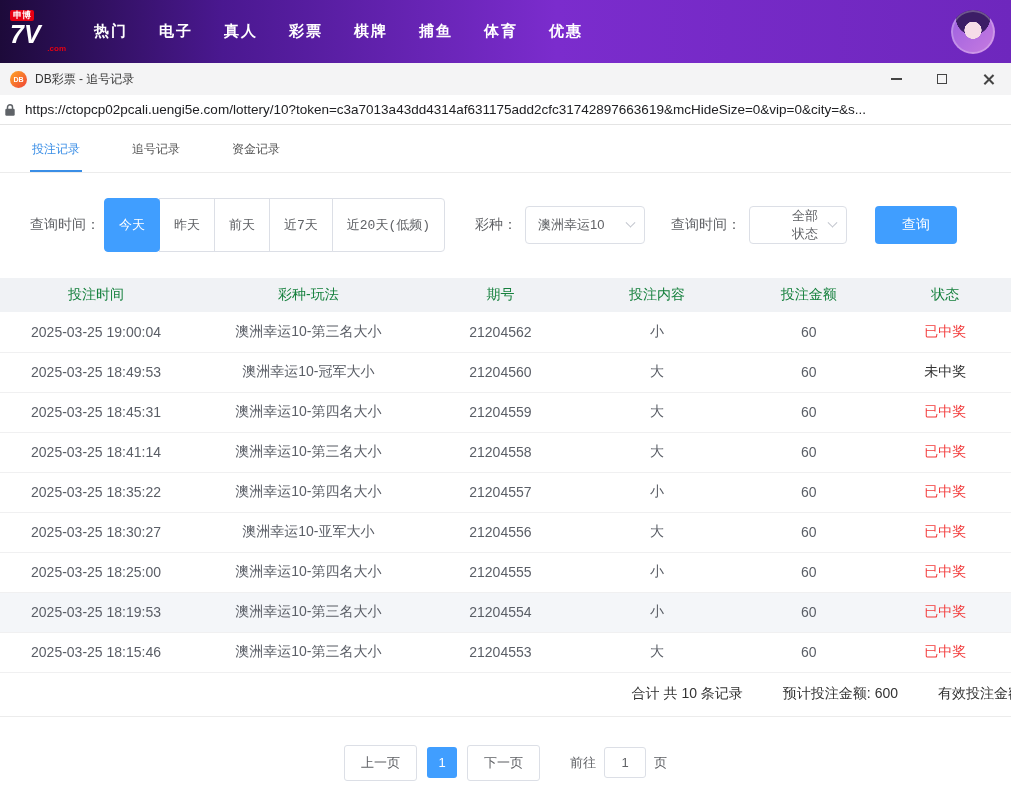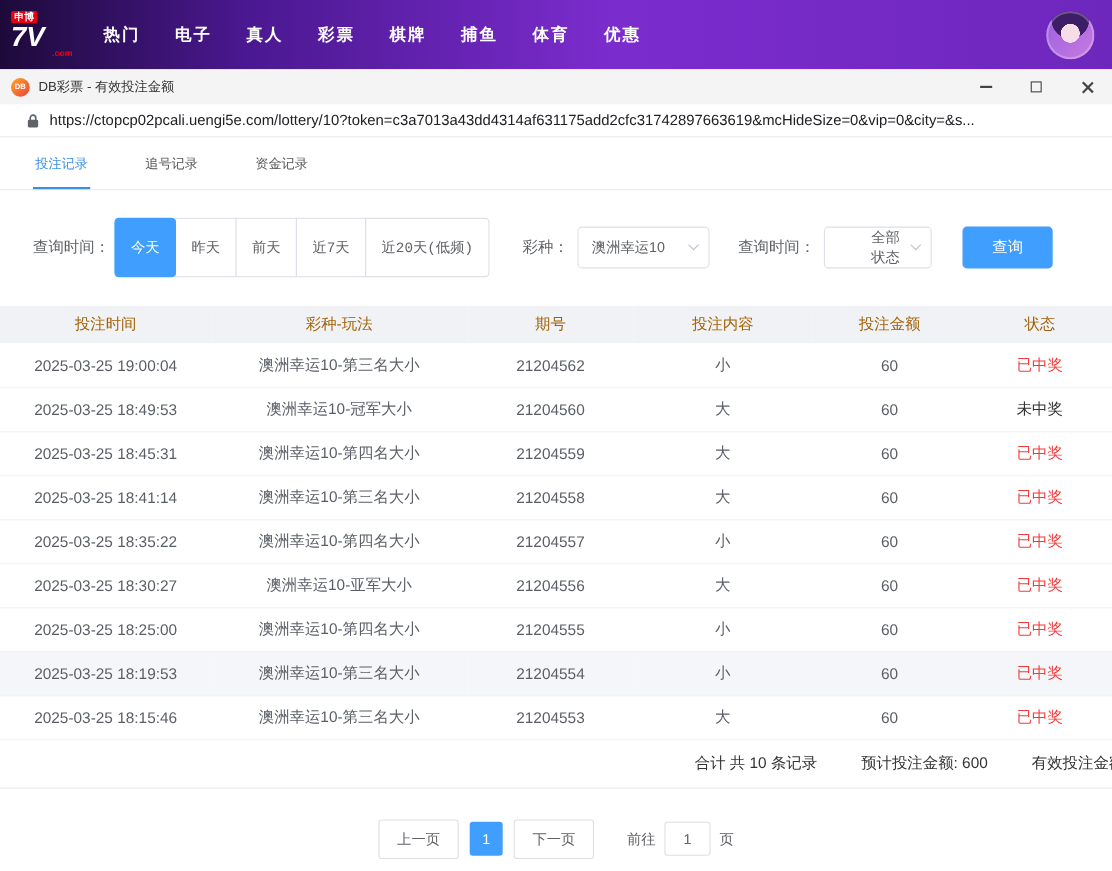--- a/index.html
+++ b/index.html
@@ -33,21 +33,21 @@
   .win-btn { width:46px; height:100%; display:flex; align-items:center; justify-content:center; cursor:pointer; }
   .ic-min { width:11px; height:2px; background:#444; }
   .ic-max { width:10px; height:10px; border:1.5px solid #444; }
   .ic-close { position:relative; width:13px; height:13px; }
   .ic-close::before,.ic-close::after { content:""; position:absolute; left:6px; top:0;
     width:1.6px; height:13px; background:#444; }
   .ic-close::before { transform:rotate(45deg); }
   .ic-close::after  { transform:rotate(-45deg); }
 
   .urlbar { height:30px; background:#fff; border-bottom:1px solid #e4e4e4;
-    display:flex; align-items:center; padding:0 24px; }
+    display:flex; align-items:center; padding:0 4px; }
   .url-text { font-size:13.5px; color:#202124; margin-left:9px; white-space:nowrap; }
 
   
   .tabs { display:flex; gap:48px; padding:0 30px; border-bottom:1px solid #ececec; background:#fff; }
   .tab { font-size:12px; color:#555; padding:16px 2px 12px; cursor:pointer;
     border-bottom:2px solid rgba(0,0,0,0); }
   .tab.active { color:#3a8ee6; border-bottom-color:#3a8ee6; }
 
   
   .filters { display:flex; align-items:center; margin:25px 30px 0; }
@@ -66,21 +66,21 @@
     font-size:13px; color:#606266; cursor:pointer; background:#fff; }
   .select.lottery { width:120px; margin-left:8px; }
   .select.status  { width:98px;  margin-left:8px;padding-left:42px; }
   .caret { width:7px; height:7px; border-right:1.3px solid #c0c4cc;
     border-bottom:1.3px solid #c0c4cc; transform:rotate(45deg) translate(-2px,-2px); flex:none; }
   .search-btn { margin-left:28px; background:#409eff; color:#fff; border:none; border-radius:4px;
     height:38px; padding:0 27px; font-size:14px; cursor:pointer; font-family:inherit; }
 
   
   .bet-table { width:100%; border-collapse:collapse; margin-top:26px; table-layout:fixed; }
-  .bet-table th { height:34px; background:#f0f2f5; font-size:14px; color:#a16207;
+  .bet-table th { height:34px; background:#f0f2f5; font-size:14px; color:#15803d;
     font-weight:normal; text-align:center; }
   .bet-table td { height:40px; font-size:14px; color:#5a5e66; text-align:center;
     border-bottom:1px solid #f0f0f1; }
   .bet-table tr.hl td { background:#f4f6f9; }
   td.won  { color:#f23c3c; }
   td.lost { color:#333; }
 
   
   .summary { width:1022px; height:44px; display:flex; justify-content:flex-end;
     align-items:center; gap:40px; font-size:14px; color:#333;
@@ -116,21 +116,21 @@
         <span class="nav-item">棋牌</span>
         <span class="nav-item">捕鱼</span>
         <span class="nav-item">体育</span>
         <span class="nav-item">优惠</span>
       </nav>
     <div class="avatar"></div>
   </header>
 
   <div class="titlebar">
     <span class="favicon">DB</span>
-    <span class="win-title">DB彩票 - 有效投注金额</span>
+    <span class="win-title">DB彩票 - 追号记录</span>
     <div class="win-controls">
       <span class="win-btn">
           <span class="ic-min"></span>
         </span>
       <span class="win-btn">
           <span class="ic-max"></span>
         </span>
       <span class="win-btn">
           <span class="ic-close"></span>
         </span>

